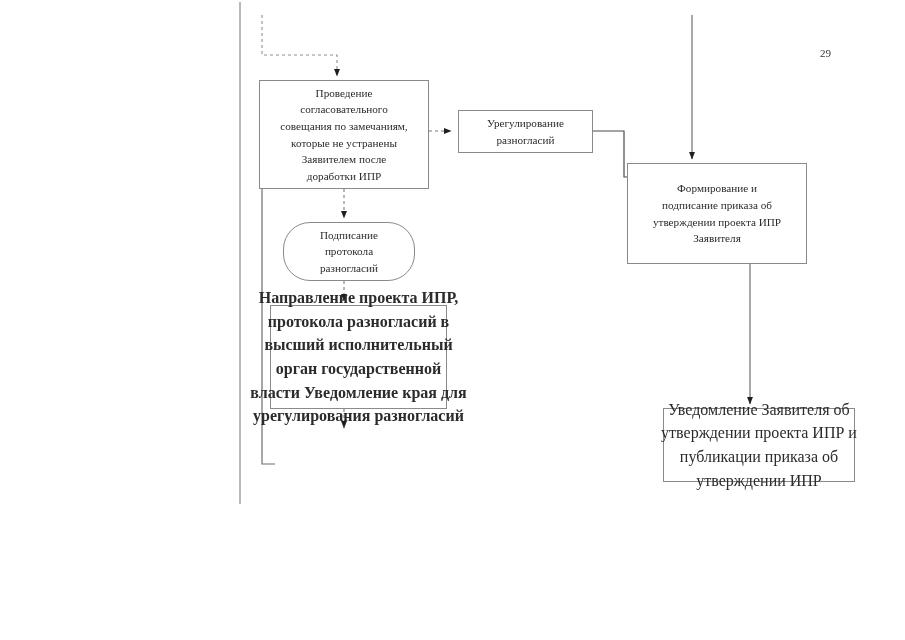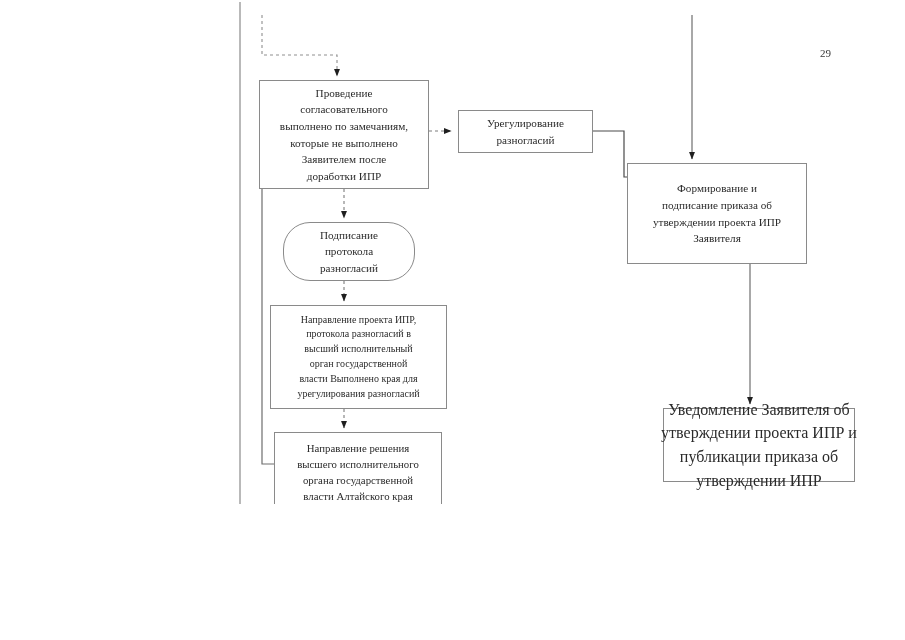--- a/index.html
+++ b/index.html
@@ -110,22 +110,22 @@
     <path d="M692,15 L692,159" fill="none" stroke="#6e6e6e" stroke-width="1.2" marker-end="url(#arrow)"></path>
 
     <path d="M750,264 L750,404" fill="none" stroke="#6e6e6e" stroke-width="1.2" marker-end="url(#arrow)"></path>
   </svg>
 
   <div class="page-number" style="left:820px; top:47px;">29</div>
 
   <div class="node" style="left:259px; top:80px; width:170px; height:109px; font-size:11.2px;">
     <span class="line">Проведение</span>
     <span class="line">согласовательного</span>
-    <span class="line">выполнено по замечаниям,</span>
-    <span class="line">которые не выполнено</span>
+    <span class="line">совещания по замечаниям,</span>
+    <span class="line">которые не устранены</span>
     <span class="line">Заявителем после</span>
     <span class="line">доработки ИПР</span>
   </div>
 
   <div class="node" style="left:458px; top:110px; width:135px; height:43px; font-size:11.2px;">
     <span class="line">Урегулирование</span>
     <span class="line">разногласий</span>
   </div>
 
   <div class="node" style="left:627px; top:163px; width:180px; height:101px; font-size:11.2px;">
@@ -134,35 +134,29 @@
     <span class="line">утверждении проекта ИПР</span>
     <span class="line">Заявителя</span>
   </div>
 
   <div class="node" style="left:283px; top:222px; width:132px; height:59px; font-size:11.2px;border-radius:27px;">
     <span class="line">Подписание</span>
     <span class="line">протокола</span>
     <span class="line">разногласий</span>
   </div>
 
-  <div class="node" style="left:270px; top:305px; width:177px; height:104px; font-size:10px;">
+  <div class="node" style="left:270px; top:305px; width:177px; height:104px; font-size:16px;font-weight:bold;">
     <span class="line">Направление проекта ИПР,</span>
     <span class="line">протокола разногласий в</span>
     <span class="line">высший исполнительный</span>
     <span class="line">орган государственной</span>
-    <span class="line">власти Выполнено края для</span>
+    <span class="line">власти Уведомление края для</span>
     <span class="line">урегулирования разногласий</span>
   </div>
 
-  <div class="node" style="left:274px; top:432px; width:168px; height:82px; font-size:10.8px;">
-    <span class="line">Направление решения</span>
-    <span class="line">высшего исполнительного</span>
-    <span class="line">органа государственной</span>
-    <span class="line">власти Алтайского края</span>
-  </div>
 
   <div class="node" style="left:663px; top:408px; width:192px; height:74px; font-size:16px;">
     <span class="line">Уведомление Заявителя об</span>
     <span class="line">утверждении проекта ИПР и</span>
     <span class="line">публикации приказа об</span>
     <span class="line">утверждении ИПР</span>
   </div>
 
   <div class="legend" style="left:0px; top:0px; width:905px; height:640px;padding-left:32px;">
 

